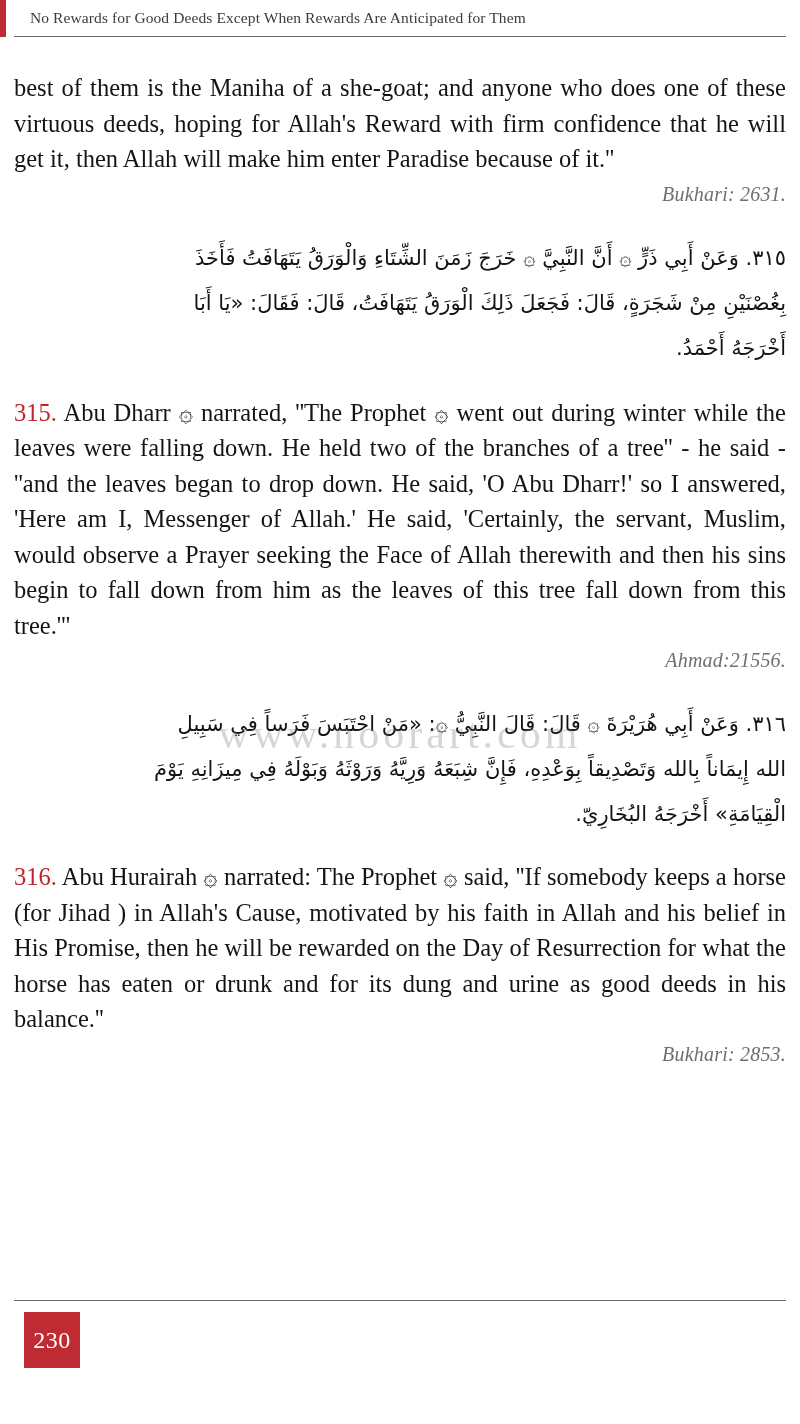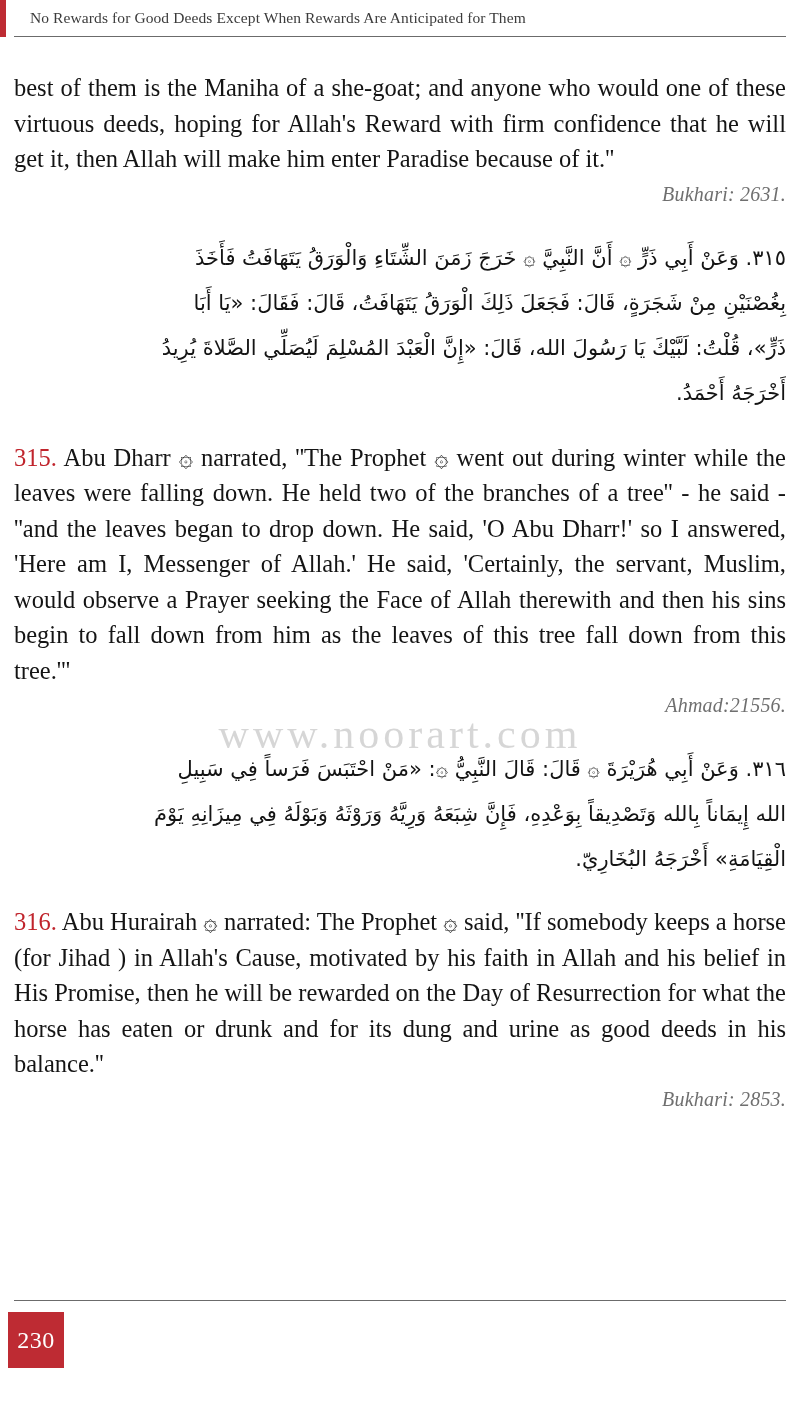--- a/index.html
+++ b/index.html
@@ -133,21 +133,21 @@
   .footer-rule {
     position: absolute;
     left: 14px;
     top: 1300px;
     width: 772px;
     height: 1.4px;
     background: #6b6b6b;
   }
   .page-number-box {
     position: absolute;
-    left: 8px;
+    left: 24px;
     top: 1312px;
     width: 56px;
     height: 56px;
     background: #be2b33;
     display: flex;
     align-items: center;
     justify-content: center;
   }
   .page-number {
     font-family: "Liberation Serif", serif;
@@ -160,30 +160,29 @@
 <body>
 
 <div class="header-accent"></div>
 <div class="page-header">
   <span class="header-title">No Rewards for Good Deeds Except When Rewards Are Anticipated for Them</span>
 </div>
 <div class="header-rule"></div>
 
 <div class="content">
 
-  <p class="en-para first">best of them is the Maniha of a she-goat; and anyone who would one of these virtuous deeds, hoping for Allah's Reward with firm confidence that he will get it, then Allah will make him enter Paradise because of it.''</p>
+  <p class="en-para first">best of them is the Maniha of a she-goat; and anyone who does one of these virtuous deeds, hoping for Allah's Reward with firm confidence that he will get it, then Allah will make him enter Paradise because of it.''</p>
 
   <p class="source">Bukhari: 2631.</p>
 
   <div class="block-gap-1"></div>
 
   <div class="ar-block">
     <span class="ar-line">٣١٥. وَعَنْ أَبِي ذَرٍّ ۞ أَنَّ النَّبِيَّ ۞ خَرَجَ زَمَنَ الشِّتَاءِ وَالْوَرَقُ يَتَهَافَتُ فَأَخَذَ</span>
     <span class="ar-line">بِغُصْنَيْنِ مِنْ شَجَرَةٍ، قَالَ: فَجَعَلَ ذَلِكَ الْوَرَقُ يَتَهَافَتُ، قَالَ: فَقَالَ: «يَا أَبَا</span>
-    <span class="ar-line">ذَرٍّ»، قُلْتُ: لَبَّيْكَ يَا رَسُولَ الله، قَالَ: «إِنَّ الْعَبْدَ المُسْلِمَ لَيُصَلِّي الصَّلاةَ يُرِيدُ</span>
     <span class="ar-line left-end">أَخْرَجَهُ أَحْمَدُ.</span>
   </div>
 
   <div class="block-gap-2"></div>
 
   <p class="en-para"><span class="hadith-num">315.</span><span> Abu Dharr ۞ narrated, ''The Prophet ۞ went out during winter while the leaves were falling down. He held two of the branches of a tree'' - he said - ''and the leaves began to drop down. He said, 'O Abu Dharr!' so I answered, 'Here am I, Messenger of Allah.' He said, 'Certainly, the servant, Muslim, would observe a Prayer seeking the Face of Allah therewith and then his sins begin to fall down from him as the leaves of this tree fall down from this tree.'''</span></p>
 
   <p class="source">Ahmad:21556.</p>
 
   <div class="block-gap-3"></div>

